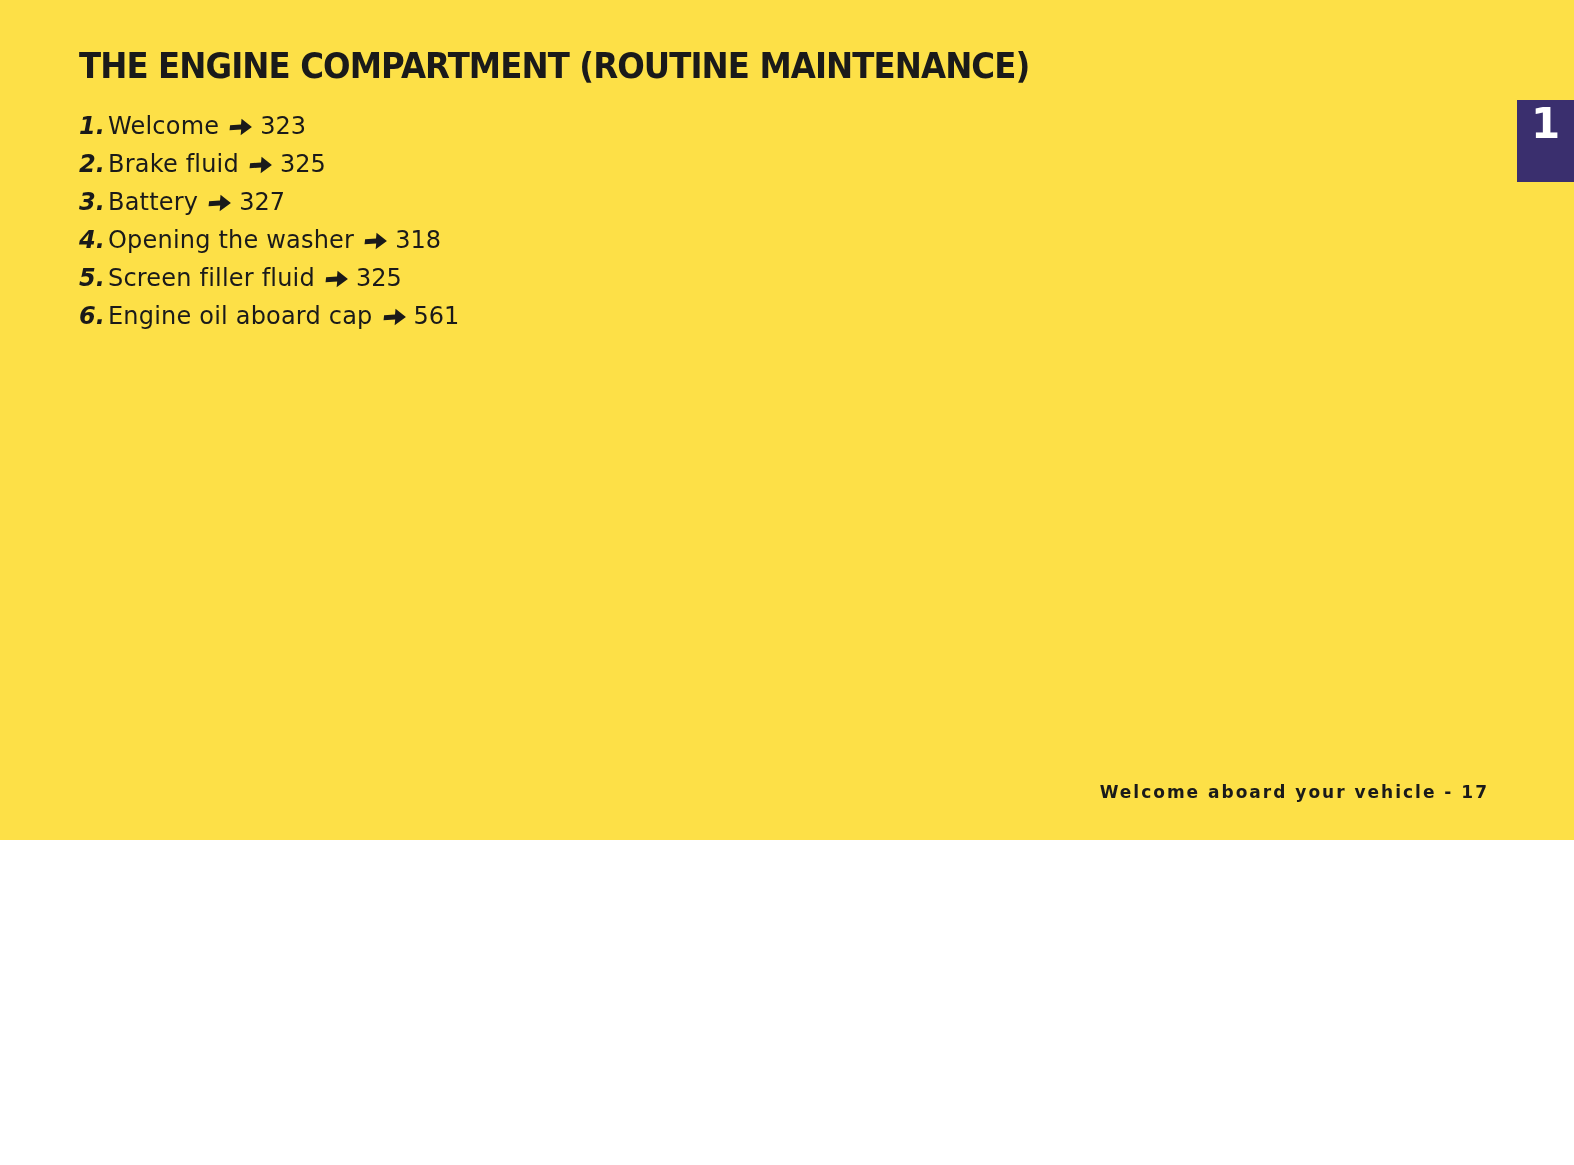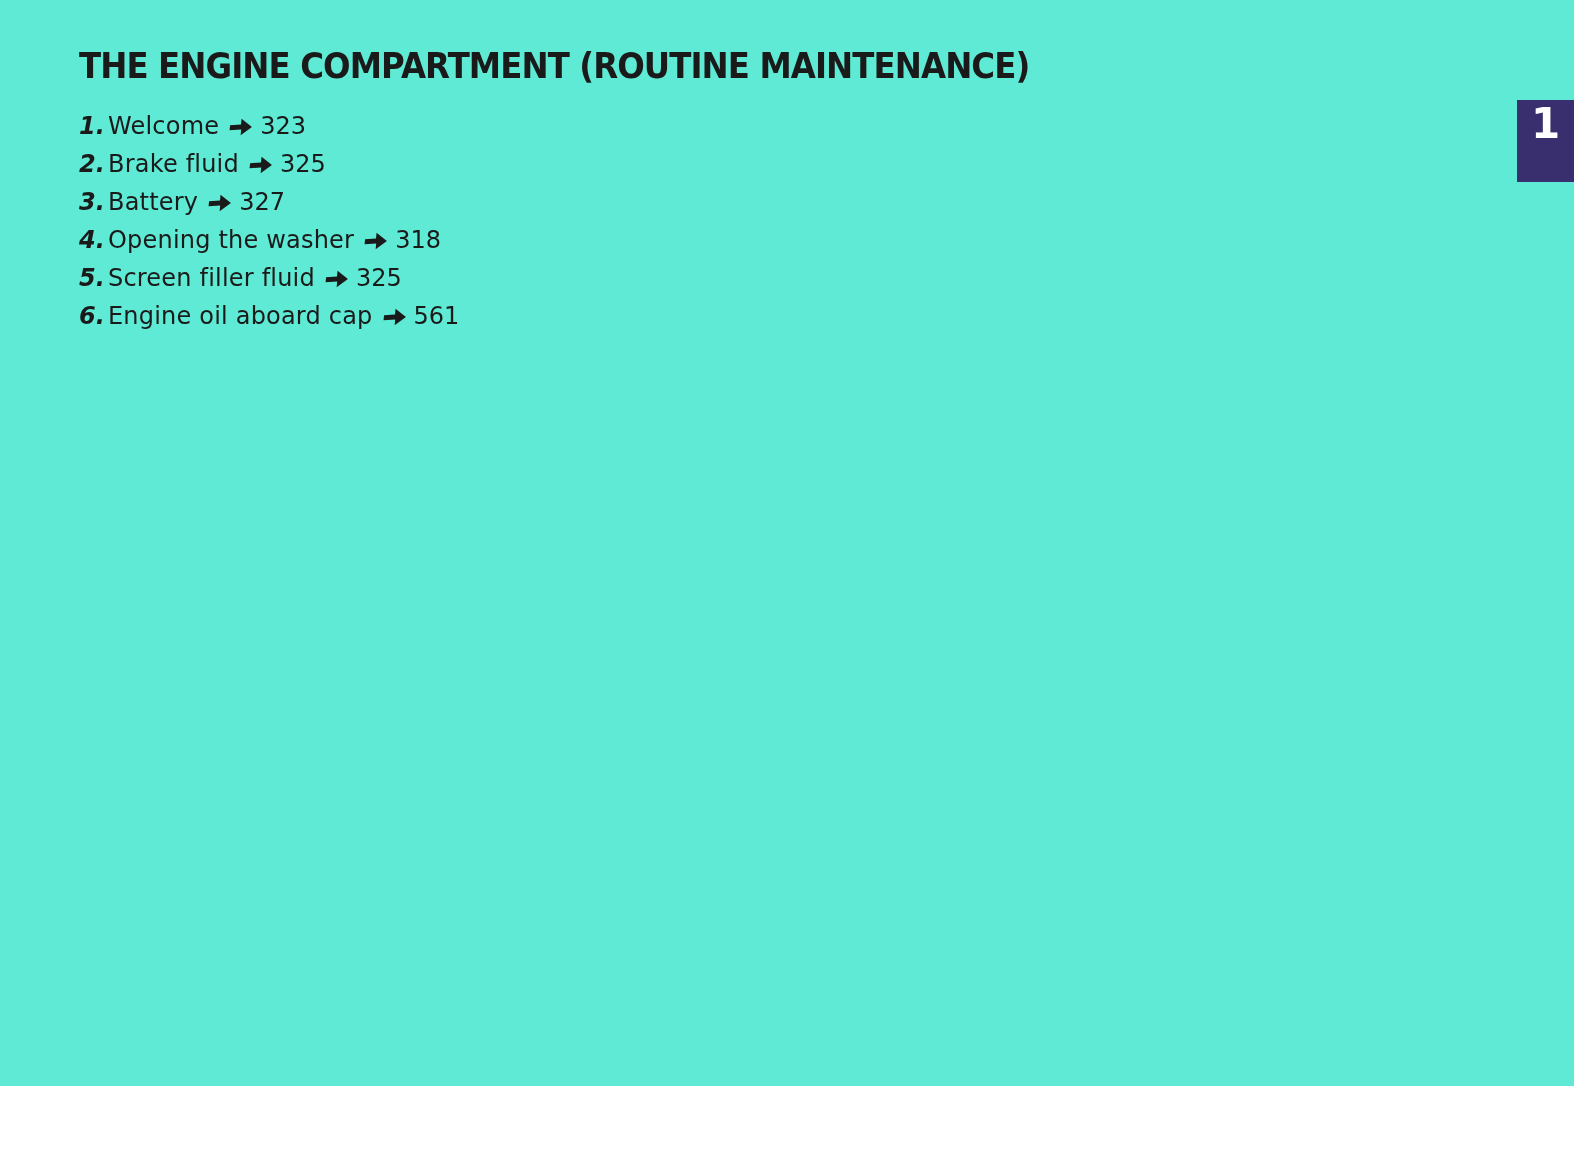--- a/index.html
+++ b/index.html
@@ -1,21 +1,21 @@
 <!DOCTYPE html>
 <html><head>
 <meta charset="utf-8">
 <style>
   * { margin: 0; padding: 0; box-sizing: border-box; }
   html, body { background: #ffffff; }
   .page {
     position: relative;
     width: 1574px;
-    height: 1086px;
-    background: #5eead4;
+    height: 840px;
+    background: #fde047;
     font-family: "DejaVu Sans", "Liberation Sans", sans-serif;
     color: #1a1a1a;
     overflow: hidden;
     padding-left: 11px;
   }
   .title {
     position: absolute;
     left: 79px;
     top: 45px;
     font-size: 36px;
@@ -149,14 +149,15 @@
             <path d="M1 9 L13 8.2 L13.6 2 L25 11 L12.6 20 L13.2 13.8 L0.4 14.6 Z" fill="currentColor"></path>
           </svg>
         </span>
       <span class="toc-page">561</span>
     </div>
 
   </div>
 
   <div class="section-tab" style="background: rgb(58, 47, 110);">1</div>
 
+  <div class="footer">Welcome aboard your vehicle - 17</div>
 
 </div>
 
 </body></html>

